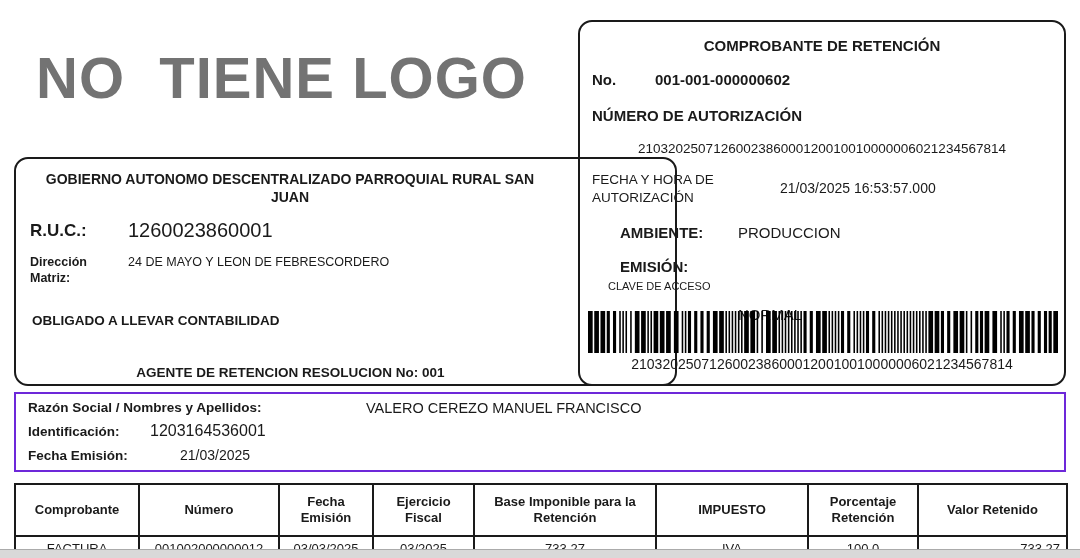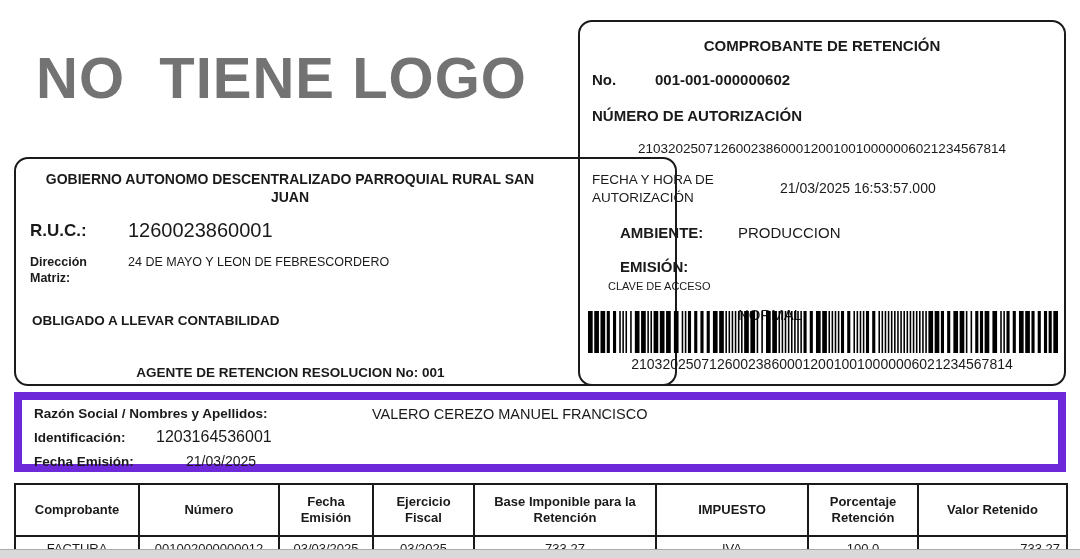--- a/index.html
+++ b/index.html
@@ -51,21 +51,21 @@
   .ambiente-value { left: 158px; top: 202px; font-size: 15px; }
   .emision-label { left: 40px; top: 236px; font-size: 15px; font-weight: 700; }
   .emision-value { left: 158px; top: 236px; font-size: 15px; margin-top: 48px; }
   .clave-label { left: 10px; top: 258px; font-size: 11px; margin-left: 18px; }
   .barcode-wrap { left: 8px; top: 289px; width: 470px; height: 42px; }
   .clave-number { left: 0; top: 334px; width: 484px; text-align: center; font-size: 14px; }
 
   
   .recipient-box {
     left: 14px; top: 392px; width: 1052px; height: 80px;
-    border: 8px solid #6d28d9;
+    border: 2px solid #6d28d9;
   }
   .razon-label { left: 12px; top: 6px; font-size: 13.5px; font-weight: 700; }
   .razon-value { left: 350px; top: 6px; font-size: 14.5px; }
   .id-label    { left: 12px; top: 30px; font-size: 13.5px; font-weight: 700; }
   .id-value    { left: 134px; top: 28px; font-size: 16px; }
   .fecha-label { left: 12px; top: 54px; font-size: 13.5px; font-weight: 700; }
   .fecha-value { left: 164px; top: 53px; font-size: 14px; }
 
   
   .ret-table {

